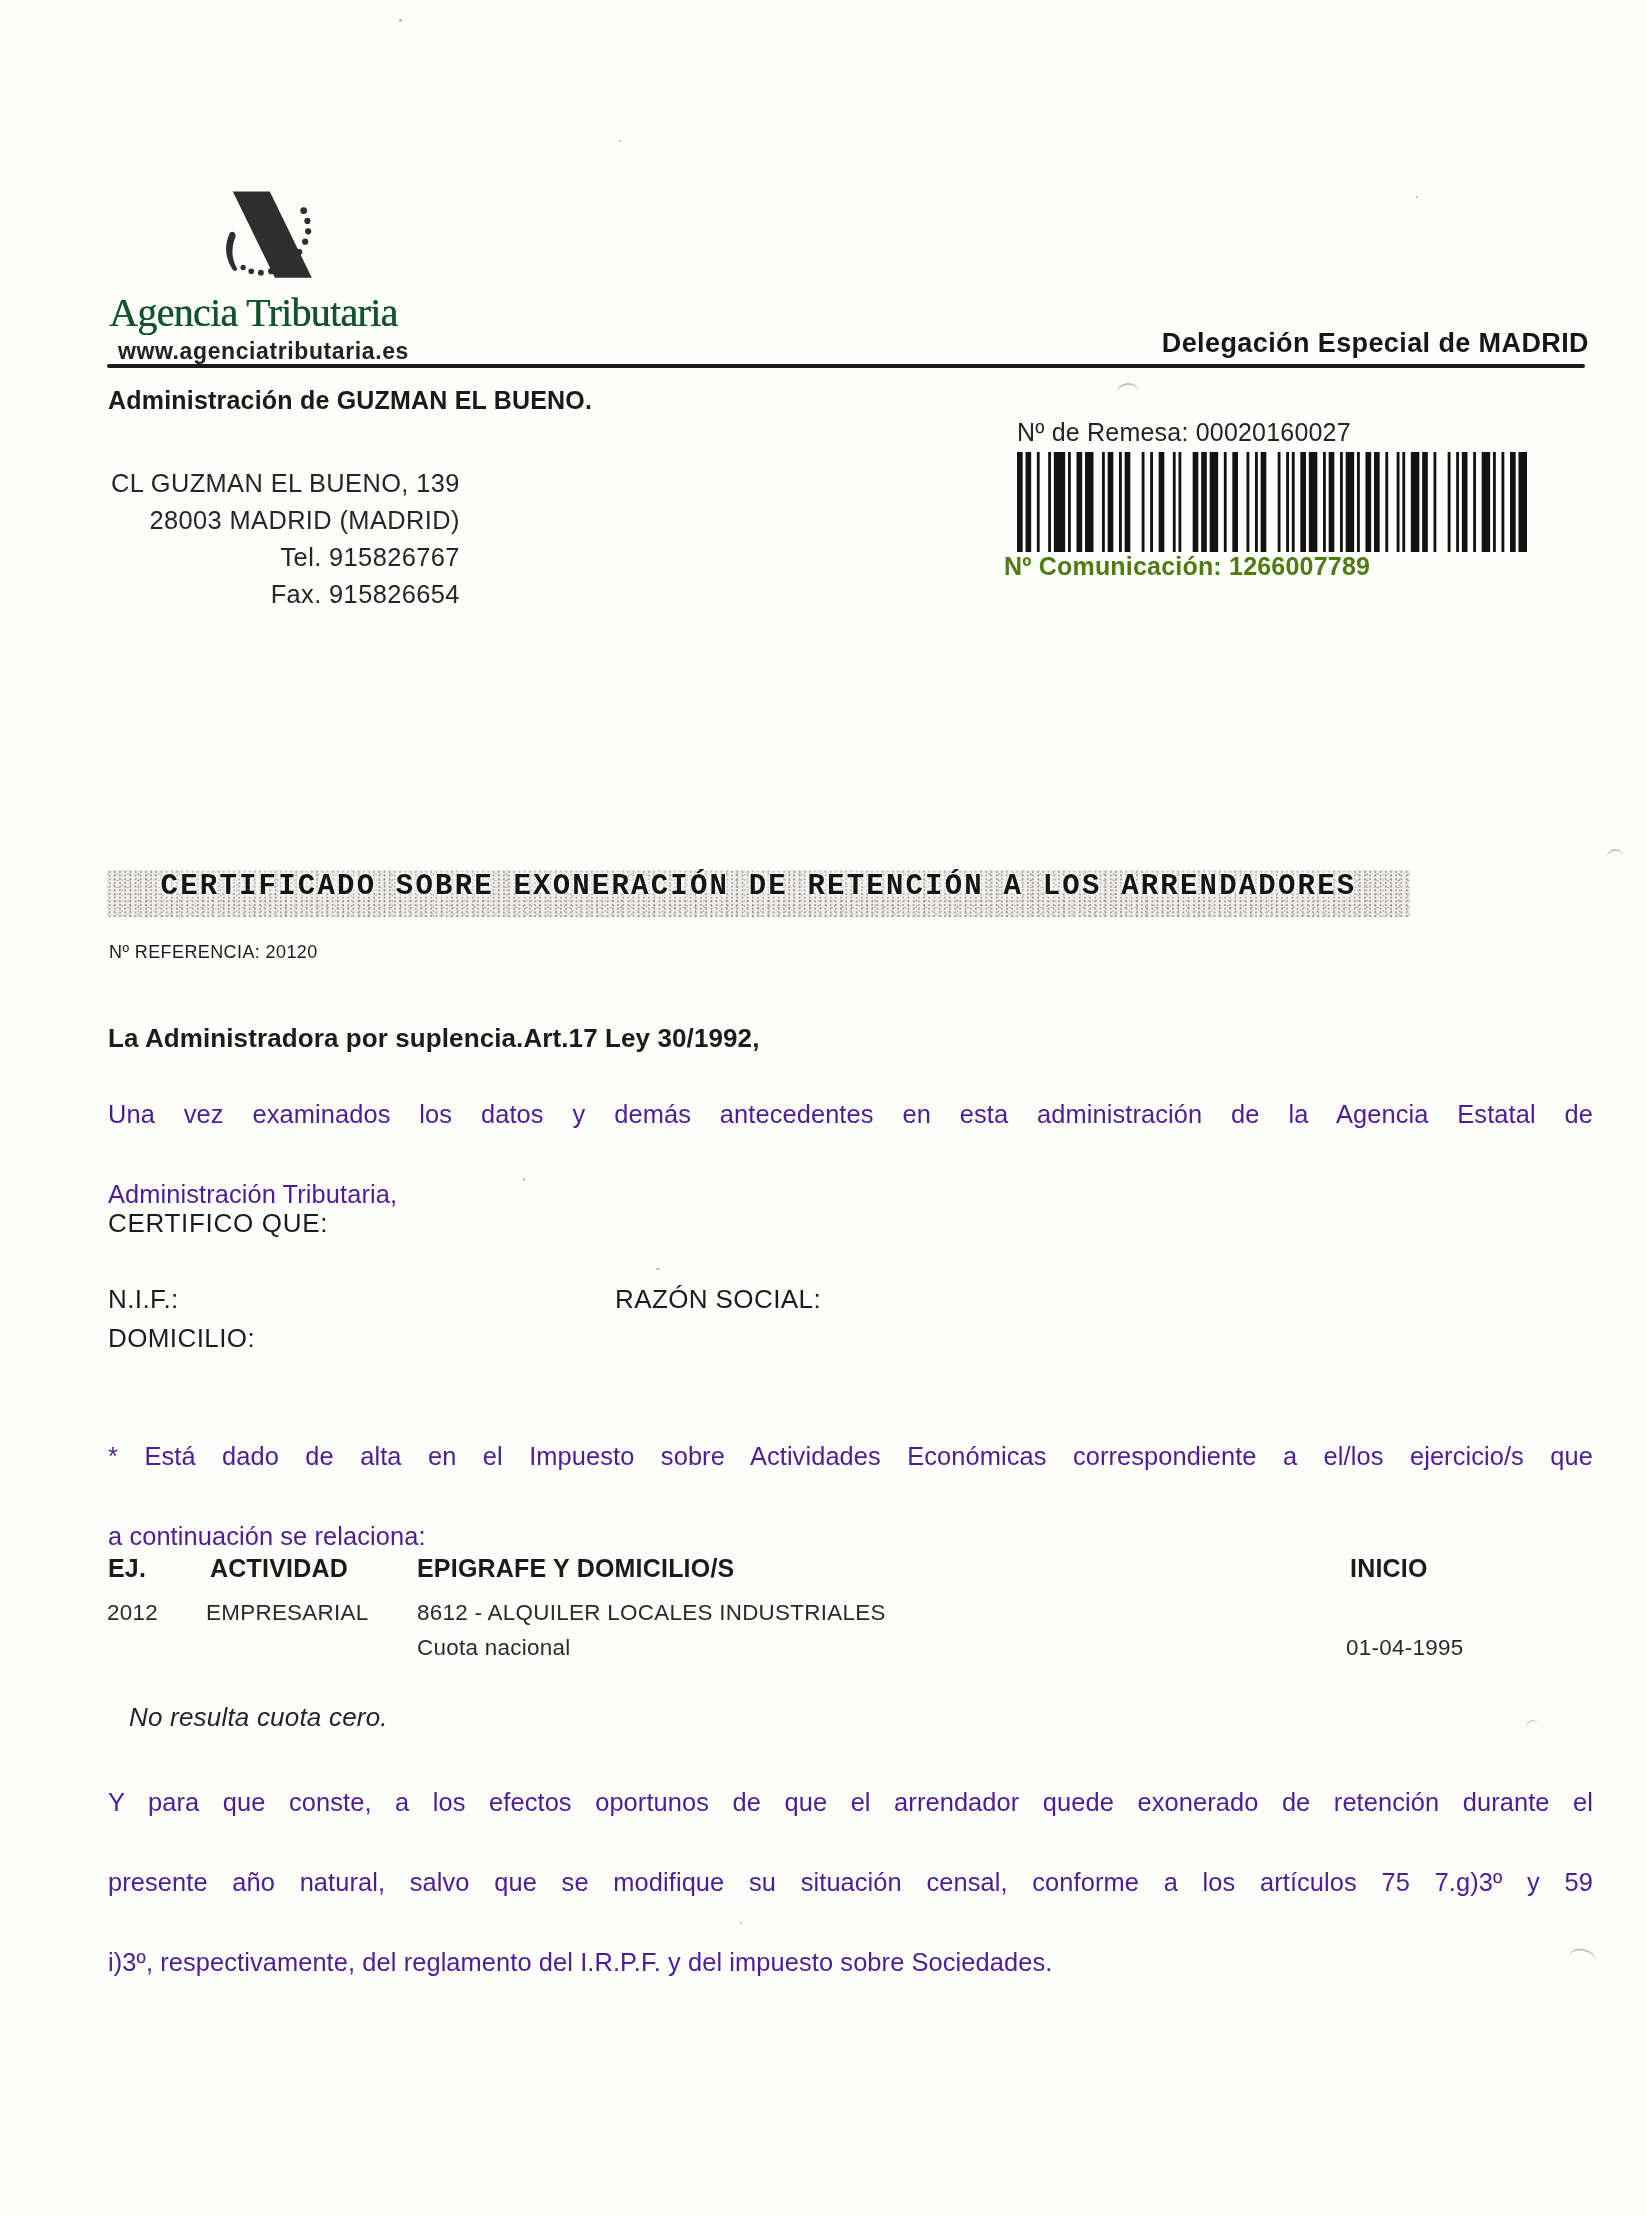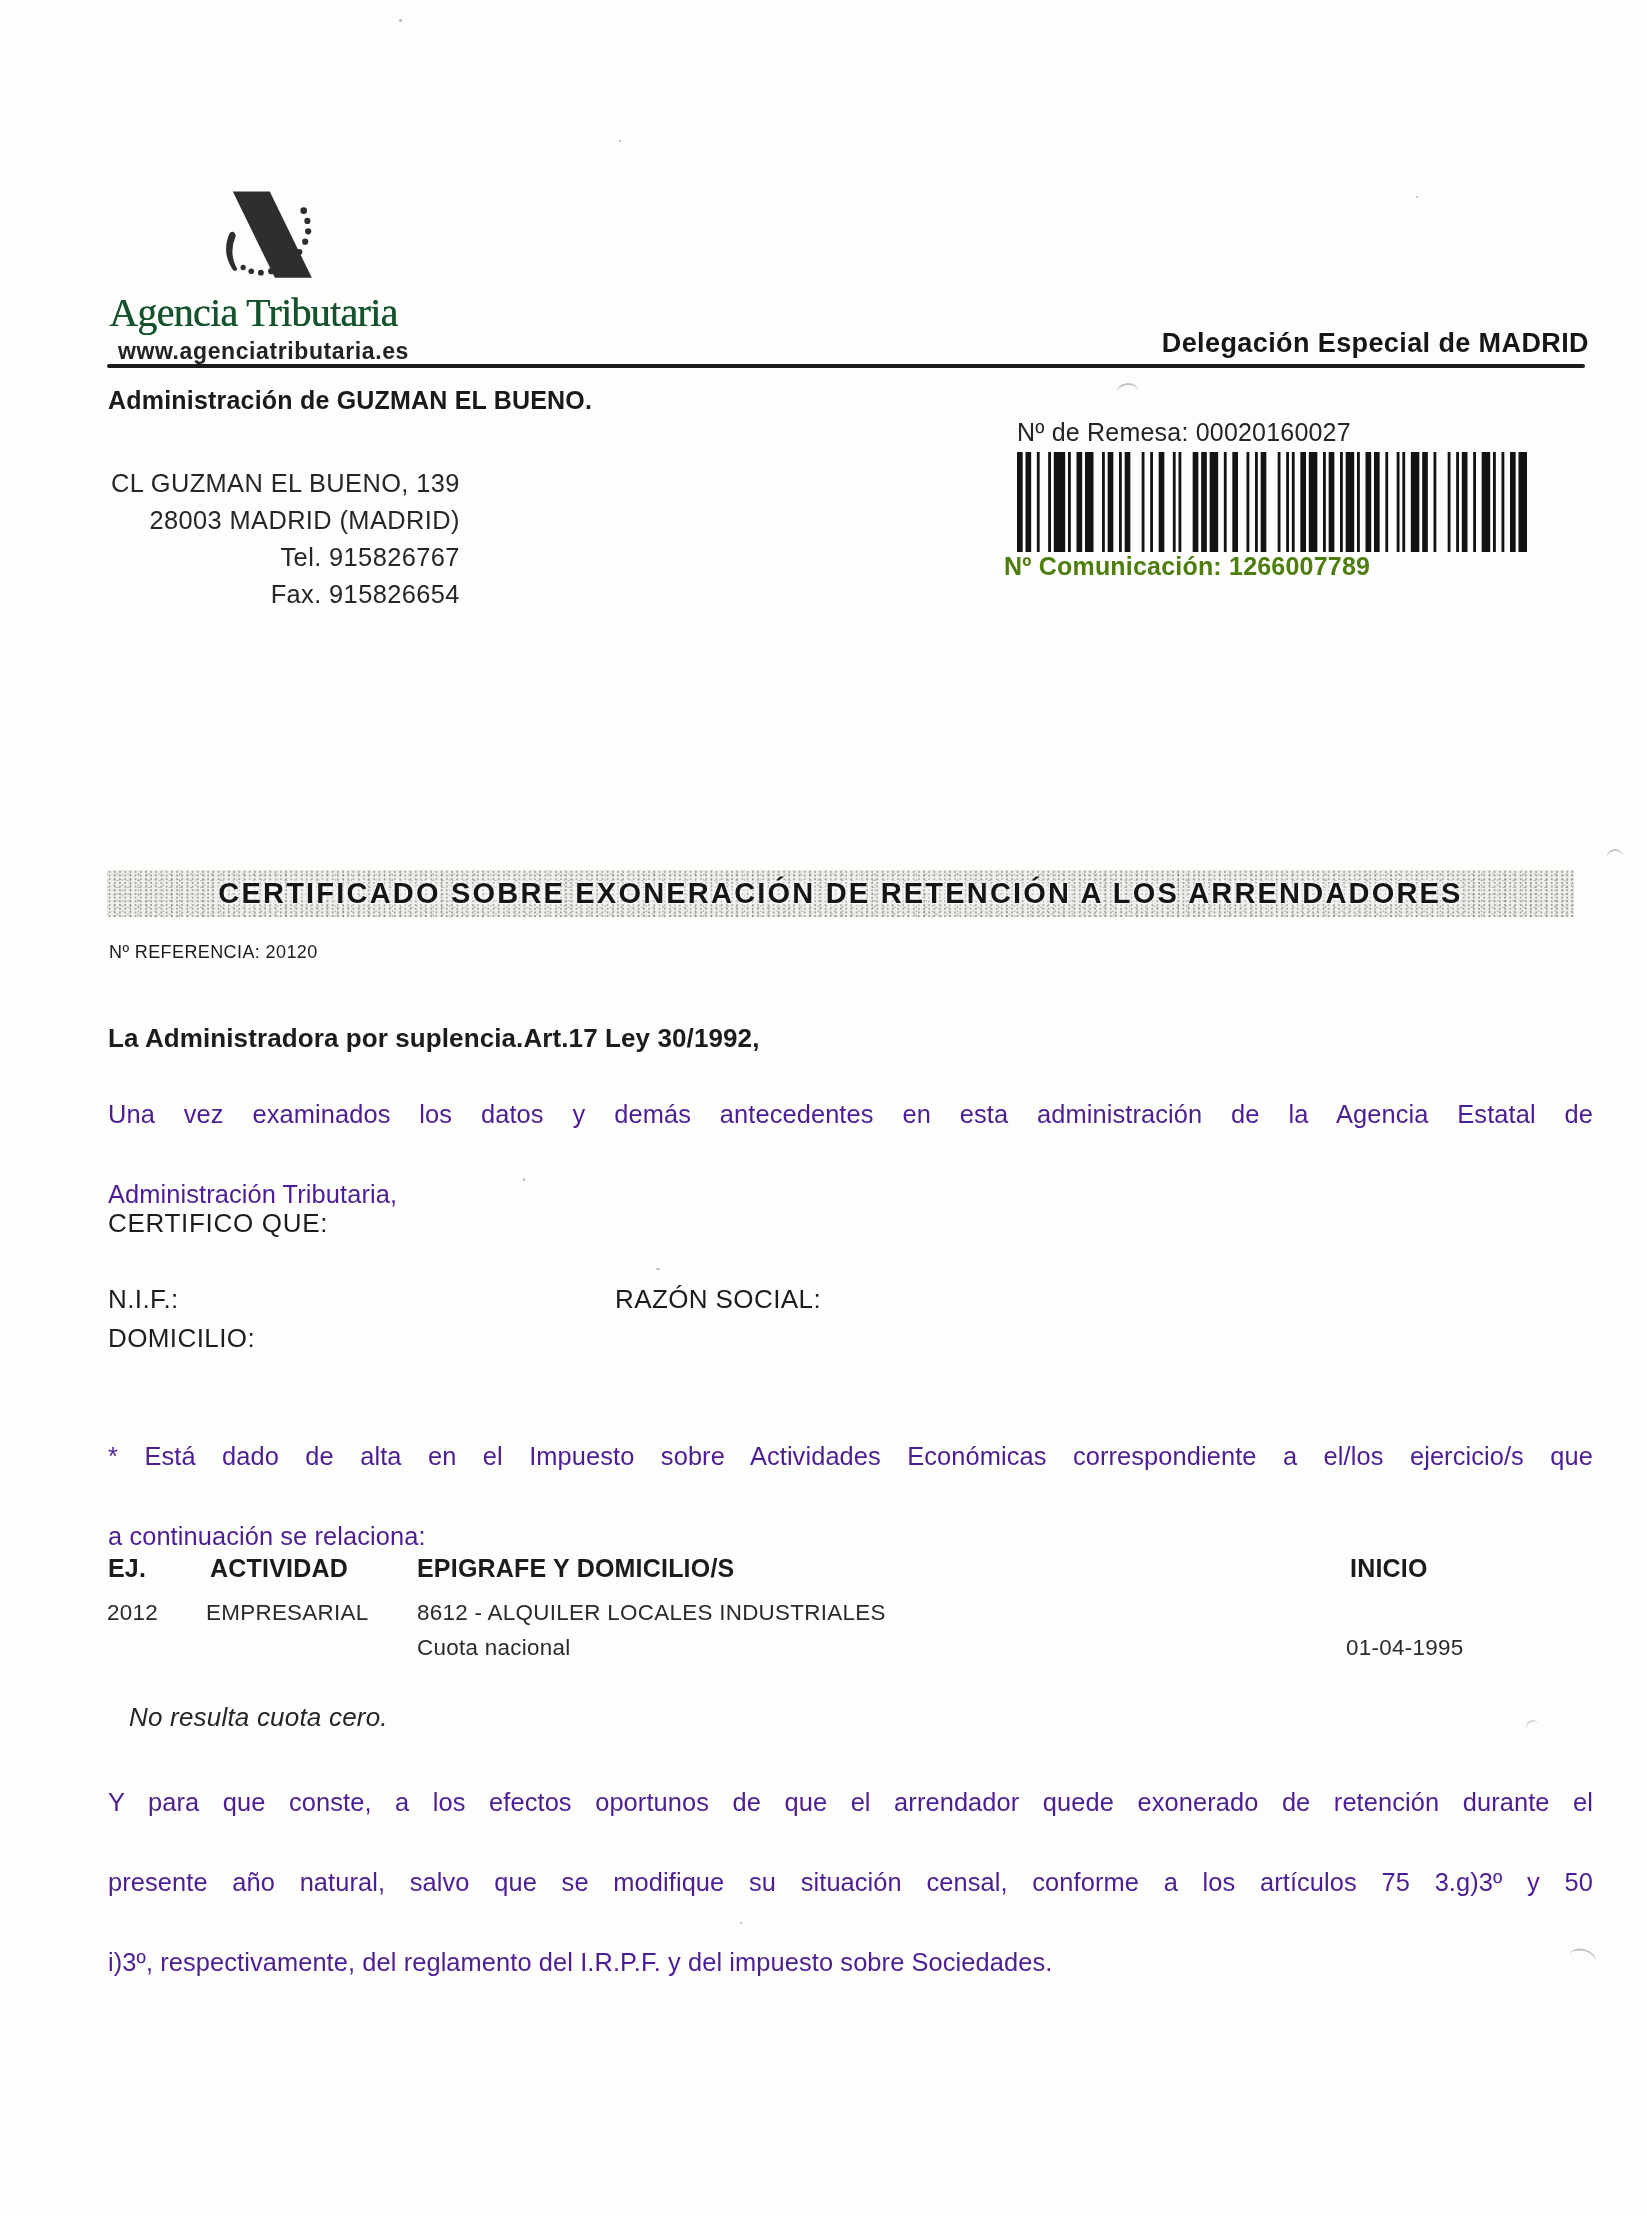--- a/index.html
+++ b/index.html
@@ -42,29 +42,30 @@
     font-size:25.4px; line-height:37px; letter-spacing:0.4px; color:#262626;text-align:right;
   }
   .remesa-line { position:absolute; left:1017px; top:418px; font-size:25px; letter-spacing:0.2px; color:#242424; }
   .barcode-box { position:absolute; left:1017px; top:452px; width:510px; height:100px; }
   .barcode-box svg { width:100%; height:100%; }
   .barcode-box rect { fill:#131313; }
   .comunicacion-line { position:absolute; left:1004px; top:552px; font-size:25px; font-weight:bold; letter-spacing:0.2px; color:#4d7c0f; }
 
   
   .title-band {
-    position:absolute; left:107px; top:870px; width:1467px; height:47px;
-    display:flex; align-items:center; justify-content:center;
+    position:absolute; left:107px; top:870px; width:1303px; height:47px;
+    display:flex; align-items:flex-start; justify-content:center;
     background-color:#efeeea;
     background-image:
       radial-gradient(rgba(20,20,20,0.45) 0.7px, transparent 1.1px),
       radial-gradient(rgba(40,40,40,0.35) 0.7px, transparent 1.2px),
       radial-gradient(rgba(10,10,10,0.25) 1px, transparent 1.3px);
     background-size:5.2px 3.7px, 8.2px 5.2px, 10.5px 6.7px;
     background-position:0 0, 3px 2.2px, 5.2px 0.7px;
+    font-family:Liberation Mono, monospace;
   }
   .title-band .band-text {
     font-size:29px; font-weight:bold; letter-spacing:2.2px; color:#151515;
     text-shadow:0 0 3.7px #fff, 0 0 6.7px #fff, 0 0 9.7px rgba(255,255,255,0.9);
     white-space:nowrap;
   }
   .reference { position:absolute; left:109px; top:942px; font-size:18px; letter-spacing:0.4px; }
   .signer { position:absolute; left:108px; top:1023px; font-size:26px; font-weight:bold; letter-spacing:0.1px; }
   .para { position:absolute; left:108px; width:1485px; font-size:25.4px; line-height:40px; letter-spacing:0.1px; color:#4c1d95; }
   .jline { text-align:justify; }
@@ -238,21 +239,21 @@
   </div>
   <div class="tbl-sub">
     <span class="r-epi">Cuota nacional</span>
     <span class="r-ini">01-04-1995</span>
   </div>
 
   <div class="note">No resulta cuota cero.</div>
 
   <div class="para" style="top:1782px;">
     <div class="jline">Y para que conste, a los efectos oportunos de que el arrendador quede exonerado de retención durante el</div>
-    <div class="jline">presente año natural, salvo que se modifique su situación censal, conforme a los artículos 75 3.g)3º y 50</div>
+    <div class="jline">presente año natural, salvo que se modifique su situación censal, conforme a los artículos 75 7.g)3º y 59</div>
     <div class="lline">i)3º, respectivamente, del reglamento del I.R.P.F. y del impuesto sobre Sociedades.</div>
   </div>
 
   <div class="speck" style="left:399px; top:19.4px; width:3px; height:2.2px;"></div>
   <div class="speck" style="left:1416px; top:196px; width:2.2px; height:2.2px;"></div>
   <div class="speck" style="left:619px; top:140px; width:2.2px; height:1.5px;"></div>
   <div class="speck" style="left:656px; top:1268px; width:3.7px; height:2.2px;"></div>
   <div class="speck" style="left:523px; top:1178px; width:2.2px; height:3px;"></div>
   <div class="speck" style="left:740px; top:1922px; width:2.2px; height:2.2px;"></div>
   <div class="curl" style="left:1116px; top:383px;"></div>

